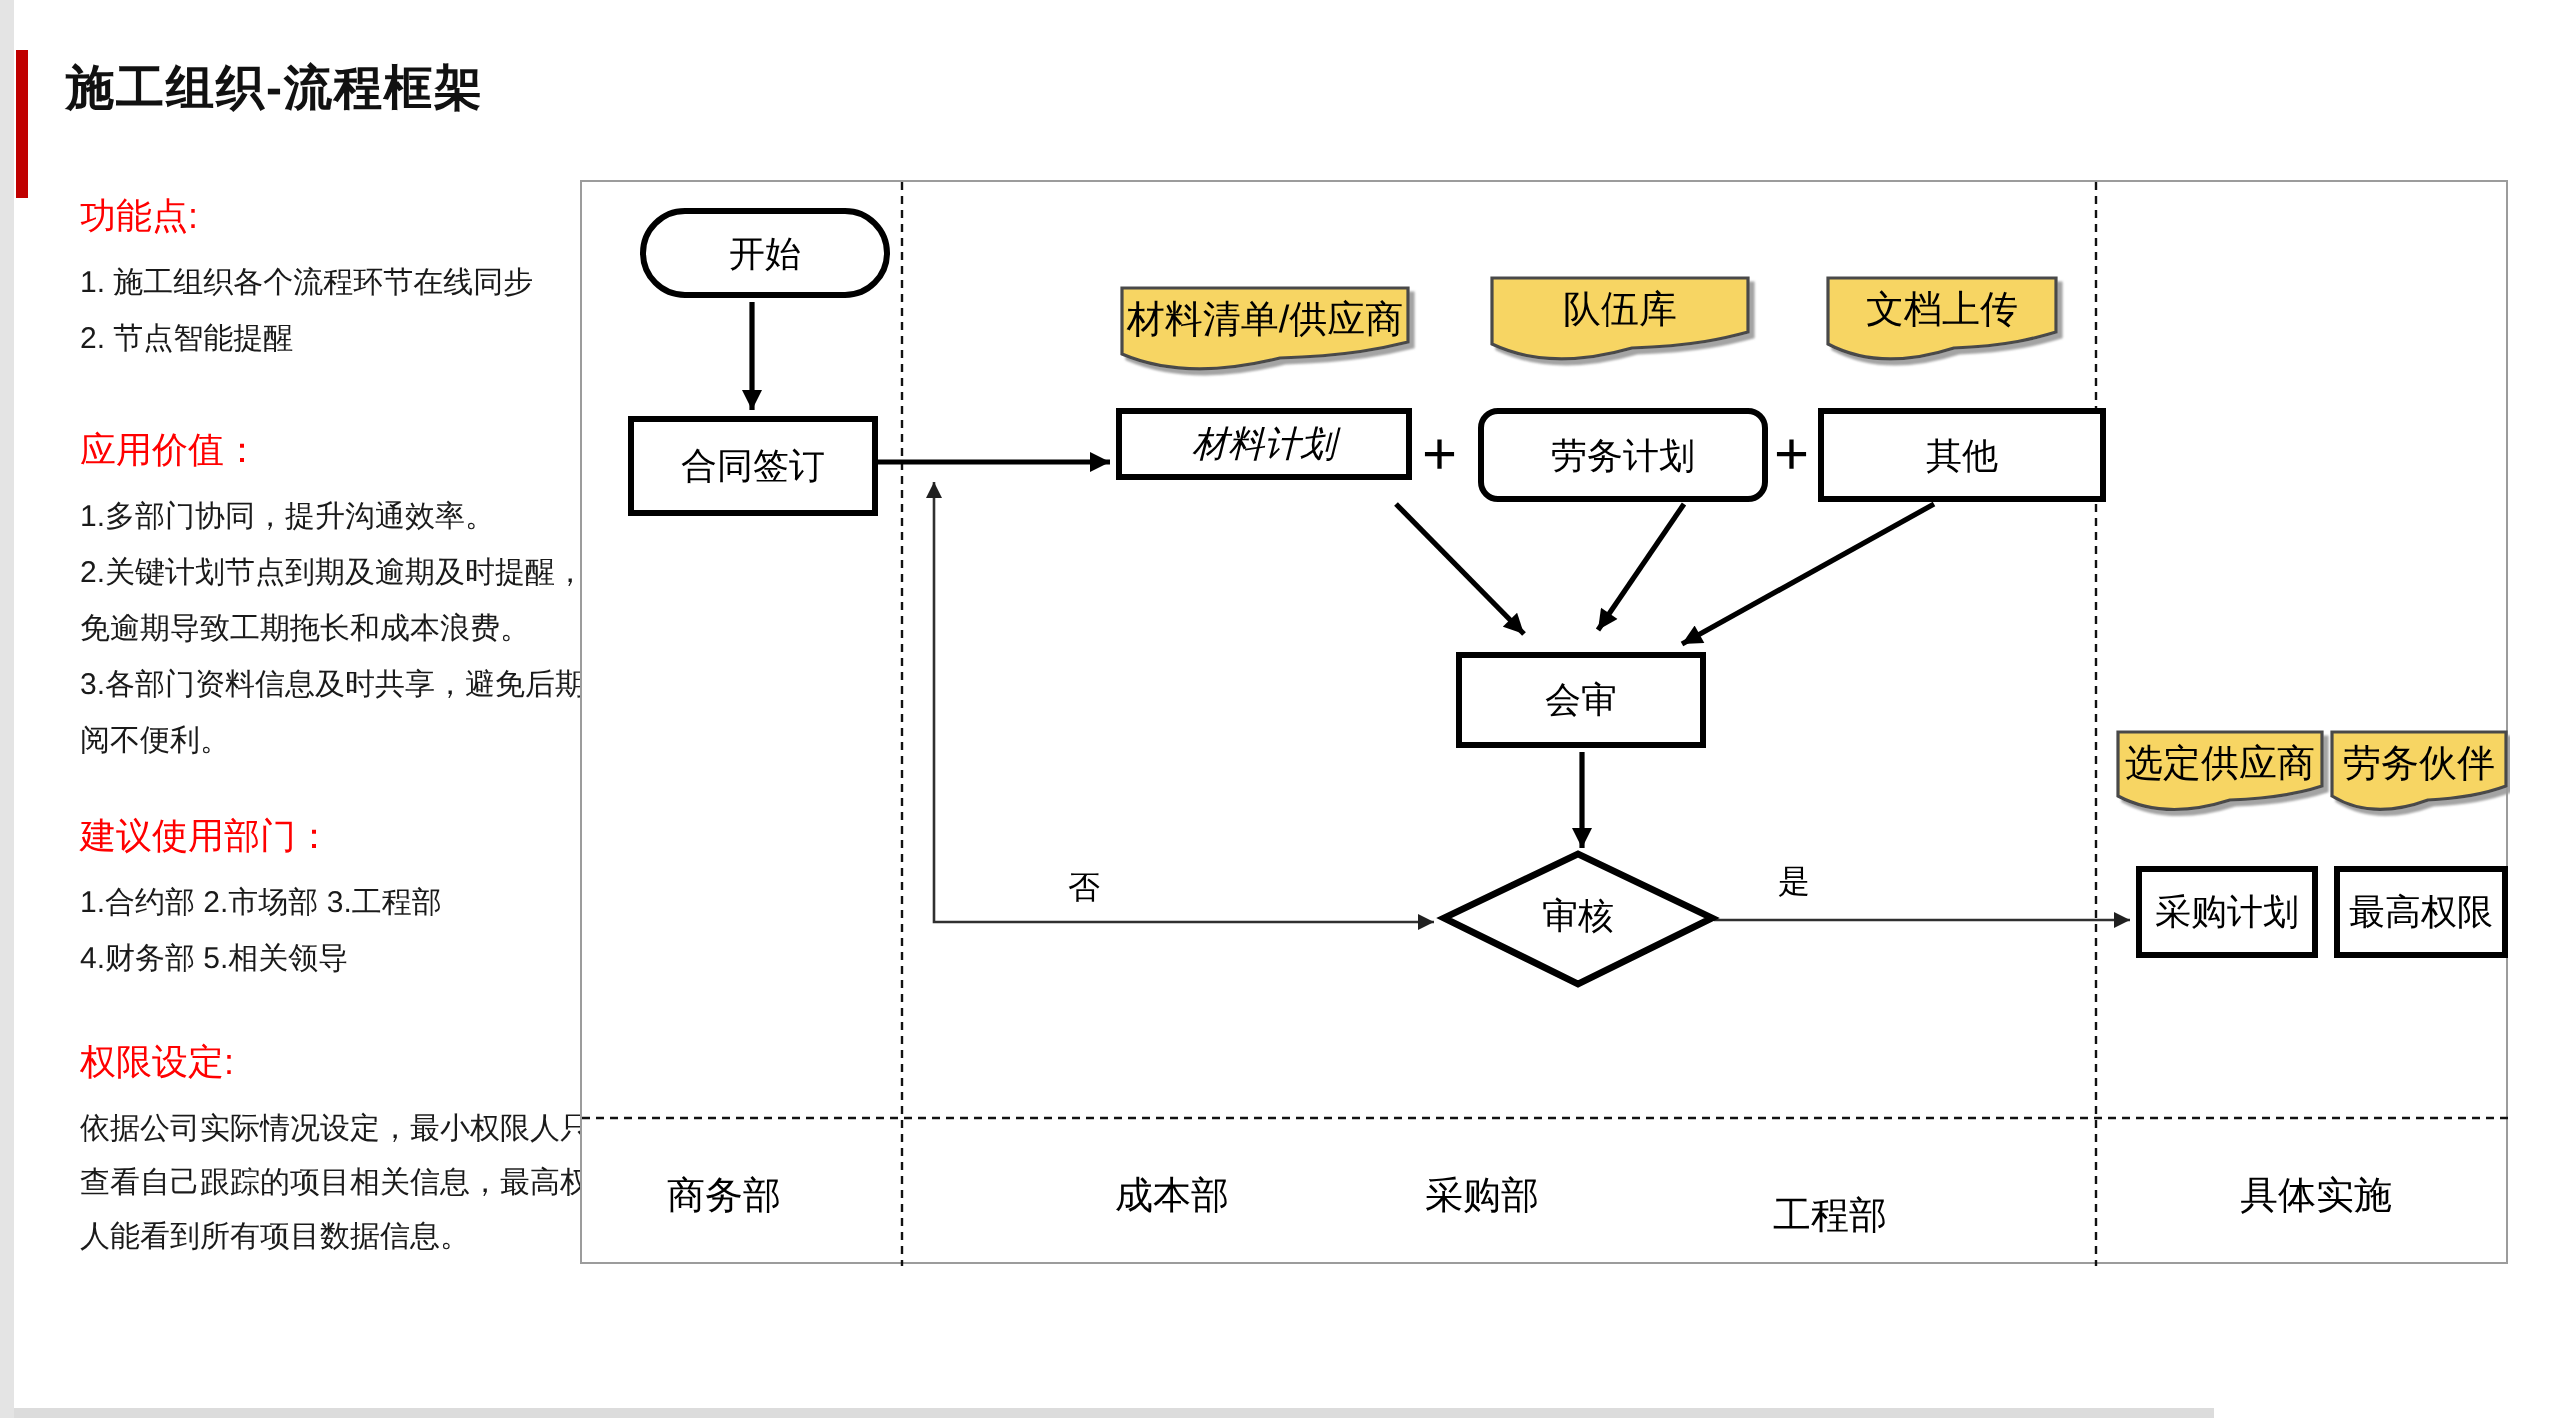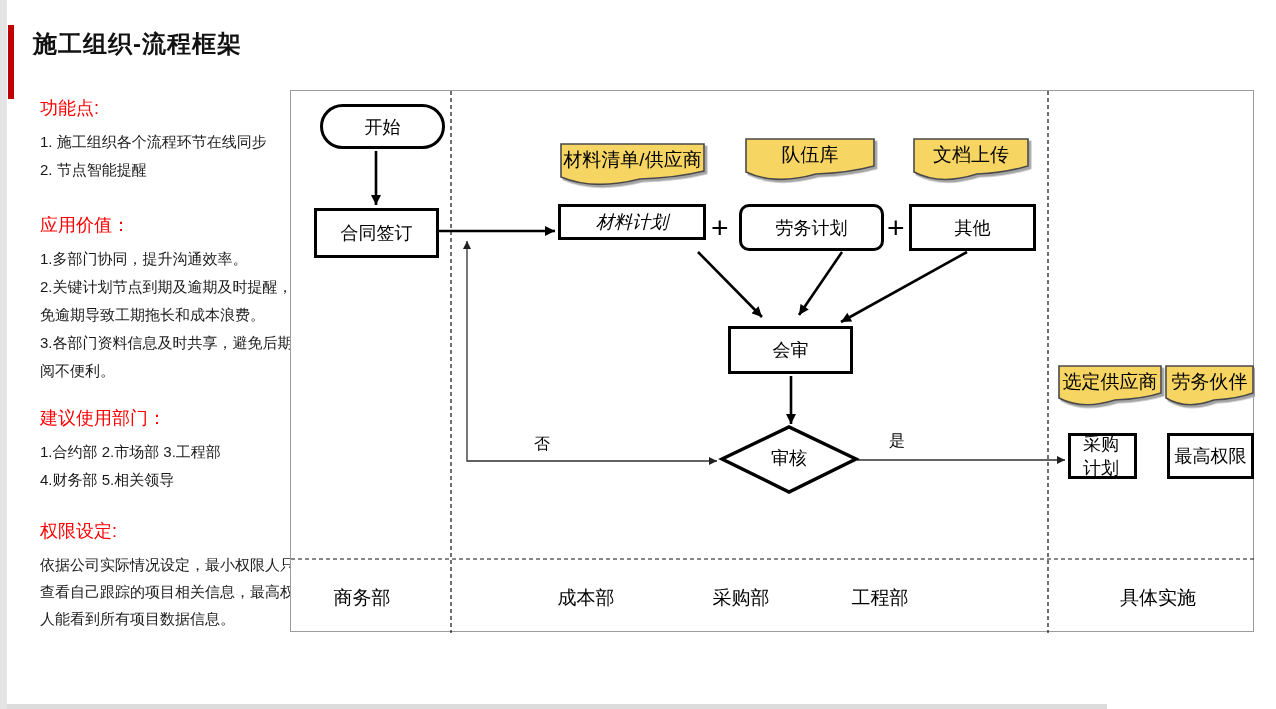--- a/index.html
+++ b/index.html
@@ -118,35 +118,35 @@
     <path class="conn-thin" d="M176,150 L176,370 L426,370" marker-start="url(#arrow-t)" marker-end="url(#arrow-t)"></path>
     <path class="conn-thin" d="M566,369 L774,369" marker-end="url(#arrow-t)"></path>
 
     <path class="diamond" d="M431,368 L498,336 L565,368 L498,401 Z"></path>
   </svg>
 
   <div class="node stadium" style="left:29px;top:13px;width:125px;height:45px;">开始</div>
   <div class="node heavy" style="left:23px;top:117px;width:125px;height:50px;">合同签订</div>
   <div class="node" style="left:267px;top:113px;width:148px;height:36px;font-style:italic;">材料计划</div>
   <div class="node" style="left:448px;top:113px;width:145px;height:47px;border-radius:10px;">劳务计划</div>
-  <div class="node" style="left:618px;top:113px;width:127px;height:47px;">其他</div>
+  <div class="node" style="left:618px;top:113px;width:144px;height:47px;">其他</div>
   <div class="plus" style="left:420px;top:122px;">+</div>
   <div class="plus" style="left:596px;top:122px;">+</div>
   <div class="node" style="left:437px;top:235px;width:125px;height:48px;">会审</div>
   <div class="label" style="left:458px;top:355px;width:80px;text-align:center;font-size:18px;">审核</div>
-  <div class="node heavy" style="left:777px;top:342px;width:69px;height:46px;padding-left:12px;">采购计划</div>
+  <div class="node heavy" style="left:777px;top:342px;width:91px;height:46px;">采购计划</div>
   <div class="node heavy" style="left:876px;top:342px;width:87px;height:46px;">最高权限</div>
 
   <div class="label branch" style="left:243px;top:343px;">否</div>
   <div class="label branch" style="left:598px;top:340px;">是</div>
 
   <div class="note-text" style="left:270px;top:56px;width:143px;height:26px;">材料清单/供应商</div>
   <div class="note-text" style="left:455px;top:51px;width:128px;height:26px;">队伍库</div>
   <div class="note-text" style="left:623px;top:51px;width:114px;height:26px;">文档上传</div>
   <div class="note-text" style="left:768px;top:278px;width:102px;height:26px;">选定供应商</div>
   <div class="note-text" style="left:875px;top:278px;width:87px;height:26px;">劳务伙伴</div>
 
   <div class="lane-label" style="left:71px;">商务部</div>
   <div class="lane-label" style="left:295px;">成本部</div>
   <div class="lane-label" style="left:450px;">采购部</div>
-  <div class="lane-label" style="left:589px;">工程部</div>
+  <div class="lane-label" style="left:624px;margin-top:10px;">工程部</div>
   <div class="lane-label" style="left:867px;">具体实施</div>
 </div>
 
 </body></html>

